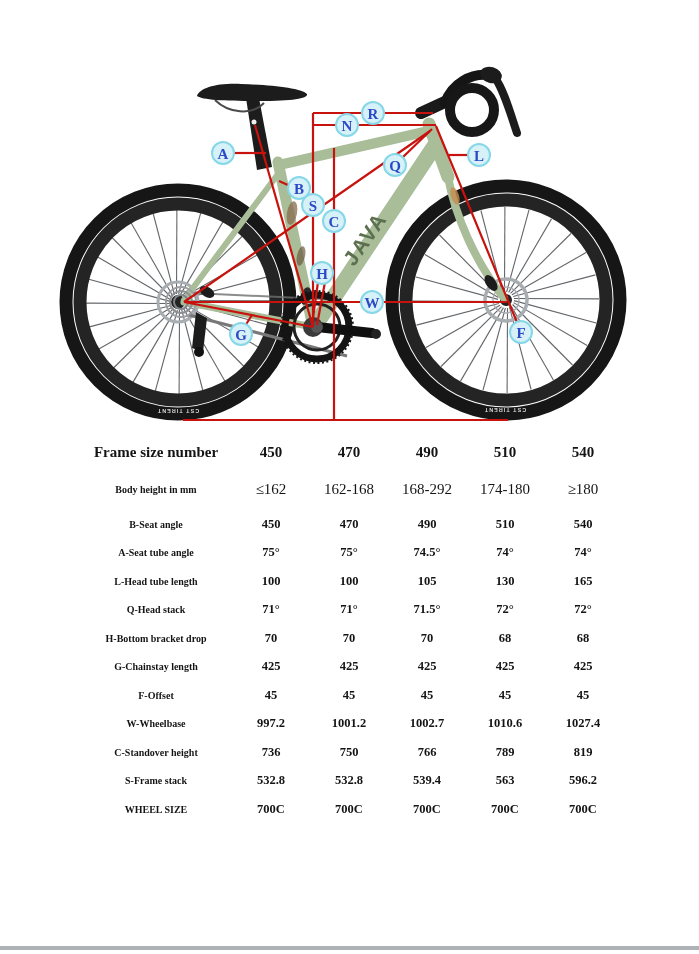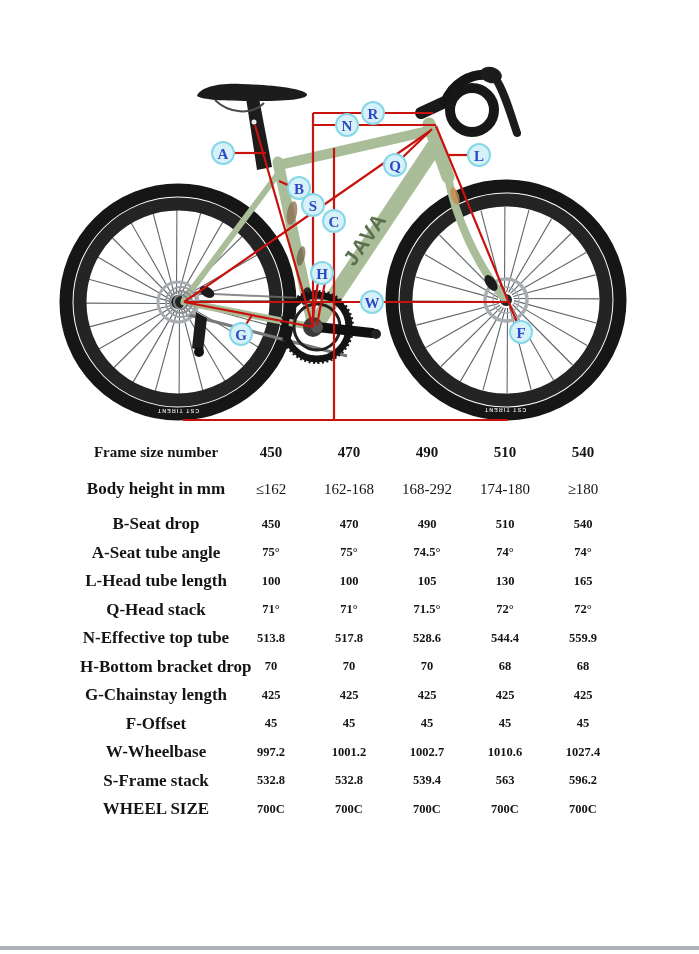--- a/index.html
+++ b/index.html
@@ -16,21 +16,21 @@
   .tube{stroke:#a9bd98;fill:none;stroke-linecap:round;}
   .dark{fill:#1c1c1c;}
   .mline{stroke:#c8120d;stroke-width:2.2;fill:none;}
   .badge-c{fill:#d6f1f7;stroke:#86d7e8;stroke-width:2;}
   .badge-t{fill:#2b49c7;font:bold 15px "Liberation Serif",serif;text-anchor:middle;}
   .logo-t{font:bold 21px "Liberation Sans",sans-serif;fill:#5c7050;letter-spacing:1.5px;text-anchor:middle;}
   .tire-t{font:bold 5.5px "Liberation Sans",sans-serif;fill:#d8d8d8;letter-spacing:1px;text-anchor:middle;}
   
   .size-table{position:absolute;left:80px;top:436px;width:542px;font-family:Liberation Serif, serif;}
   .t-row{display:flex;align-items:center;height:28.5px;}
-  .t-row .lbl{width:152px;text-align:center;font-weight:bold;font-size:17px;white-space:nowrap;}
+  .t-row .lbl{width:152px;text-align:center;font-weight:bold;font-size:10px;white-space:nowrap;}
   .t-row .val{width:78px;text-align:center;font-weight:bold;font-size:12.5px;}
   .t-row.r0{height:32px;}
   .t-row.r0 .lbl,.t-row.r0 .val{font-size:15px;}
   .t-row.r1{height:42px;}
   .t-row.r1 .val{font-weight:normal;font-size:15px;}
   .bottom-bar{position:absolute;left:0;top:946px;width:699px;height:4px;background:#aeb1b6;}
 </style>
 </head>
 <body>
 
@@ -237,21 +237,21 @@
       </div>
       <div class="t-row r1">
         <div class="lbl">Body height in mm</div>
         <div class="val">≤162</div>
         <div class="val">162-168</div>
         <div class="val">168-292</div>
         <div class="val">174-180</div>
         <div class="val">≥180</div>
       </div>
       <div class="t-row r2">
-        <div class="lbl">B-Seat drop</div>
+        <div class="lbl">B-Seat angle</div>
         <div class="val">450</div>
         <div class="val">470</div>
         <div class="val">490</div>
         <div class="val">510</div>
         <div class="val">540</div>
       </div>
       <div class="t-row r3">
         <div class="lbl">A-Seat tube angle</div>
         <div class="val">75°</div>
         <div class="val">75°</div>
@@ -268,28 +268,20 @@
         <div class="val">165</div>
       </div>
       <div class="t-row r5">
         <div class="lbl">Q-Head stack</div>
         <div class="val">71°</div>
         <div class="val">71°</div>
         <div class="val">71.5°</div>
         <div class="val">72°</div>
         <div class="val">72°</div>
       </div>
-      <div class="t-row r6">
-        <div class="lbl">N-Effective top tube</div>
-        <div class="val">513.8</div>
-        <div class="val">517.8</div>
-        <div class="val">528.6</div>
-        <div class="val">544.4</div>
-        <div class="val">559.9</div>
-      </div>
       <div class="t-row r7">
         <div class="lbl">H-Bottom bracket drop</div>
         <div class="val">70</div>
         <div class="val">70</div>
         <div class="val">70</div>
         <div class="val">68</div>
         <div class="val">68</div>
       </div>
       <div class="t-row r8">
         <div class="lbl">G-Chainstay length</div>
@@ -308,20 +300,28 @@
         <div class="val">45</div>
       </div>
       <div class="t-row r10">
         <div class="lbl">W-Wheelbase</div>
         <div class="val">997.2</div>
         <div class="val">1001.2</div>
         <div class="val">1002.7</div>
         <div class="val">1010.6</div>
         <div class="val">1027.4</div>
       </div>
+      <div class="t-row r11">
+        <div class="lbl">C-Standover height</div>
+        <div class="val">736</div>
+        <div class="val">750</div>
+        <div class="val">766</div>
+        <div class="val">789</div>
+        <div class="val">819</div>
+      </div>
       <div class="t-row r13">
         <div class="lbl">S-Frame stack</div>
         <div class="val">532.8</div>
         <div class="val">532.8</div>
         <div class="val">539.4</div>
         <div class="val">563</div>
         <div class="val">596.2</div>
       </div>
       <div class="t-row r14">
         <div class="lbl">WHEEL SIZE</div>

